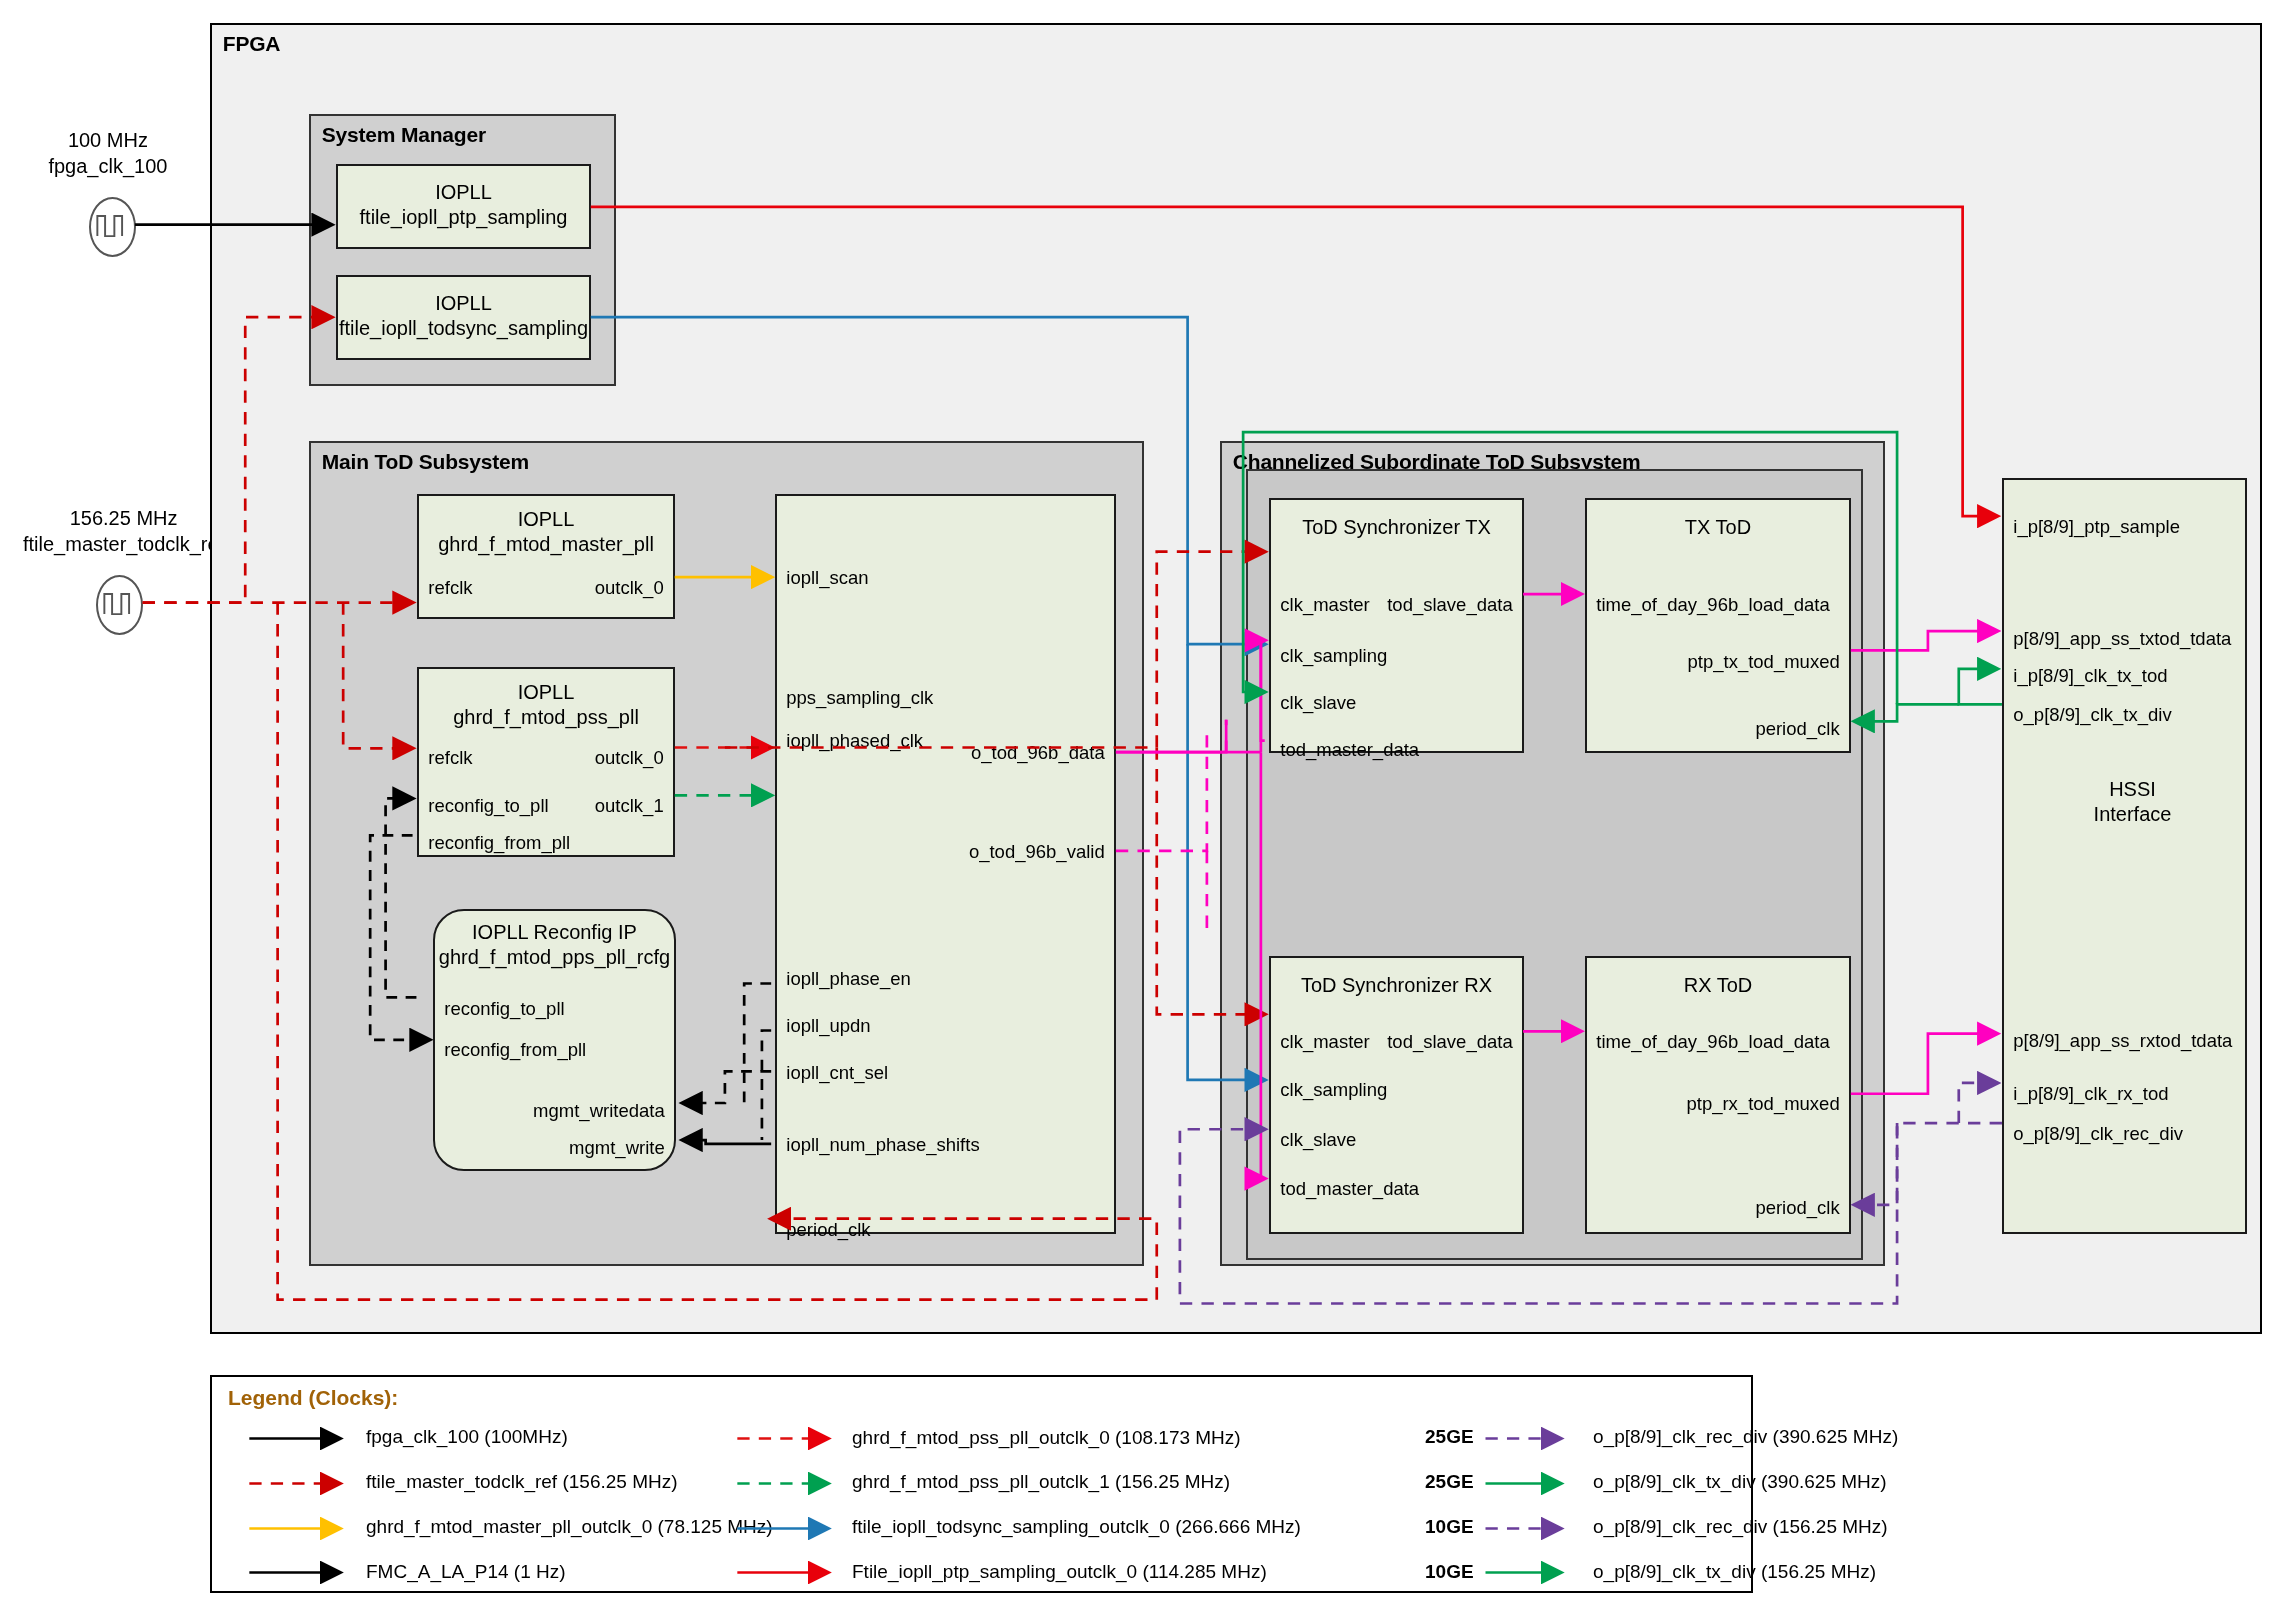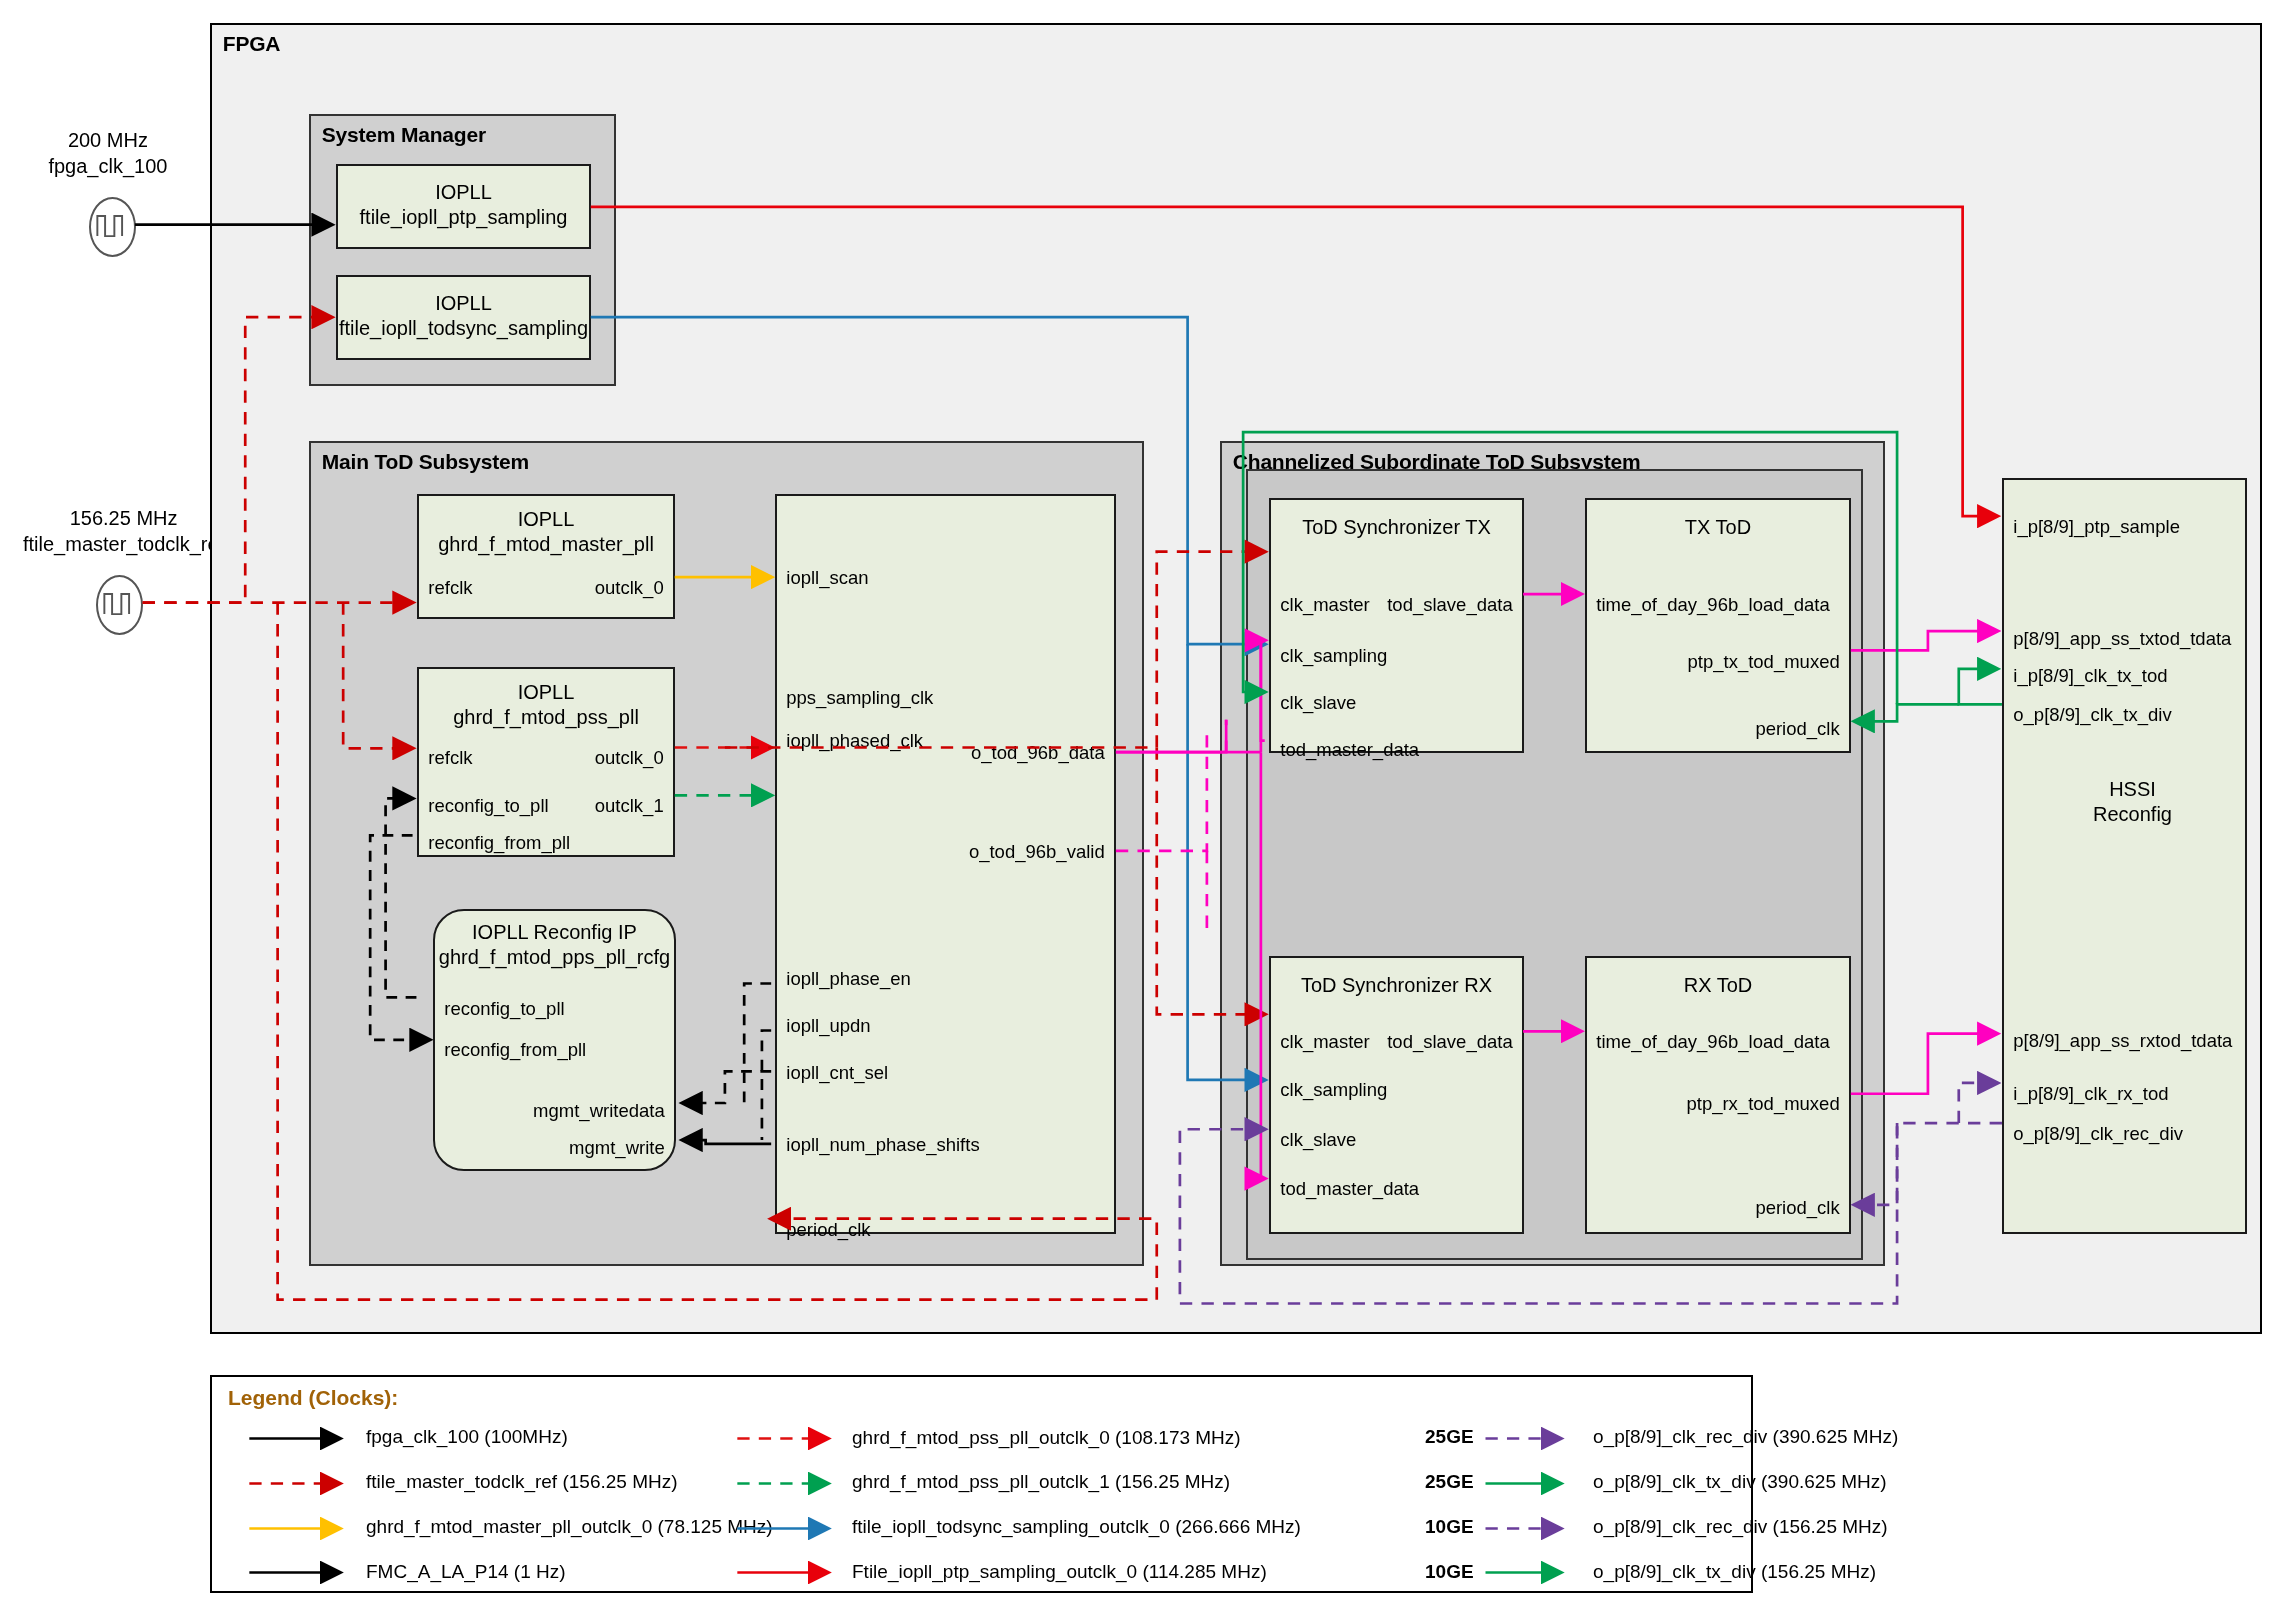--- a/index.html
+++ b/index.html
@@ -25,21 +25,21 @@
   .legtag{position:absolute;font-size:19px;font-weight:bold;color:#000;white-space:nowrap;}
   svg.arrowlayer{position:absolute;left:0;top:0;pointer-events:none;}
   .clksym{position:absolute;border:2.3px solid #555;border-radius:50%;background:#fff;}
 </style>
 </head>
 <body>
 
 <div id="root">
 
   <div class="srclabel" style="left:15.4px;top:127px;width:185px;">
-    <span>200 MHz</span><br>
+    <span>100 MHz</span><br>
     <span>fpga_clk_100</span>
   </div>
   <div class="clksym" style="left:89px;top:197px;width:43px;height:56px;">
     <svg width="39" height="51" viewBox="0 0 50 66" style="display:block;">
       <polyline points="8,48 8,22 18,22 18,48 30,48 30,22 40,22 40,48" fill="none" stroke="#555" stroke-width="2.5"></polyline>
     </svg>
   </div>
 
   <div class="srclabel" style="left:-3.9px;top:505px;width:255px;">
     <span>156.25 MHz</span><br>
@@ -153,21 +153,21 @@
   <div class="abs blk" style="left:1585px;top:956px;width:266px;height:278px;">
     <div class="blktitle" style="top:15.4px;">RX ToD</div>
     <div class="port pl" style="top:75px;">time_of_day_96b_load_data</div>
     <div class="port pr" style="top:137px;">ptp_rx_tod_muxed</div>
     <div class="port pr" style="top:241px;">period_clk</div>
   </div>
 
   <div class="abs blk" style="left:2002px;top:478px;width:245px;height:756px;">
     <div class="blktitle" style="top:297px;padding-left:16px;">
       <span>HSSI</span><br>
-      <span>Reconfig</span>
+      <span>Interface</span>
     </div>
     <div class="port pl" style="top:38px;">i_p[8/9]_ptp_sample</div>
     <div class="port pl" style="top:150px;">p[8/9]_app_ss_txtod_tdata</div>
     <div class="port pl" style="top:187px;">i_p[8/9]_clk_tx_tod</div>
     <div class="port pl" style="top:226px;">o_p[8/9]_clk_tx_div</div>
     <div class="port pl" style="top:552px;">p[8/9]_app_ss_rxtod_tdata</div>
     <div class="port pl" style="top:605px;">i_p[8/9]_clk_rx_tod</div>
     <div class="port pl" style="top:645px;">o_p[8/9]_clk_rec_div</div>
   </div>
 

